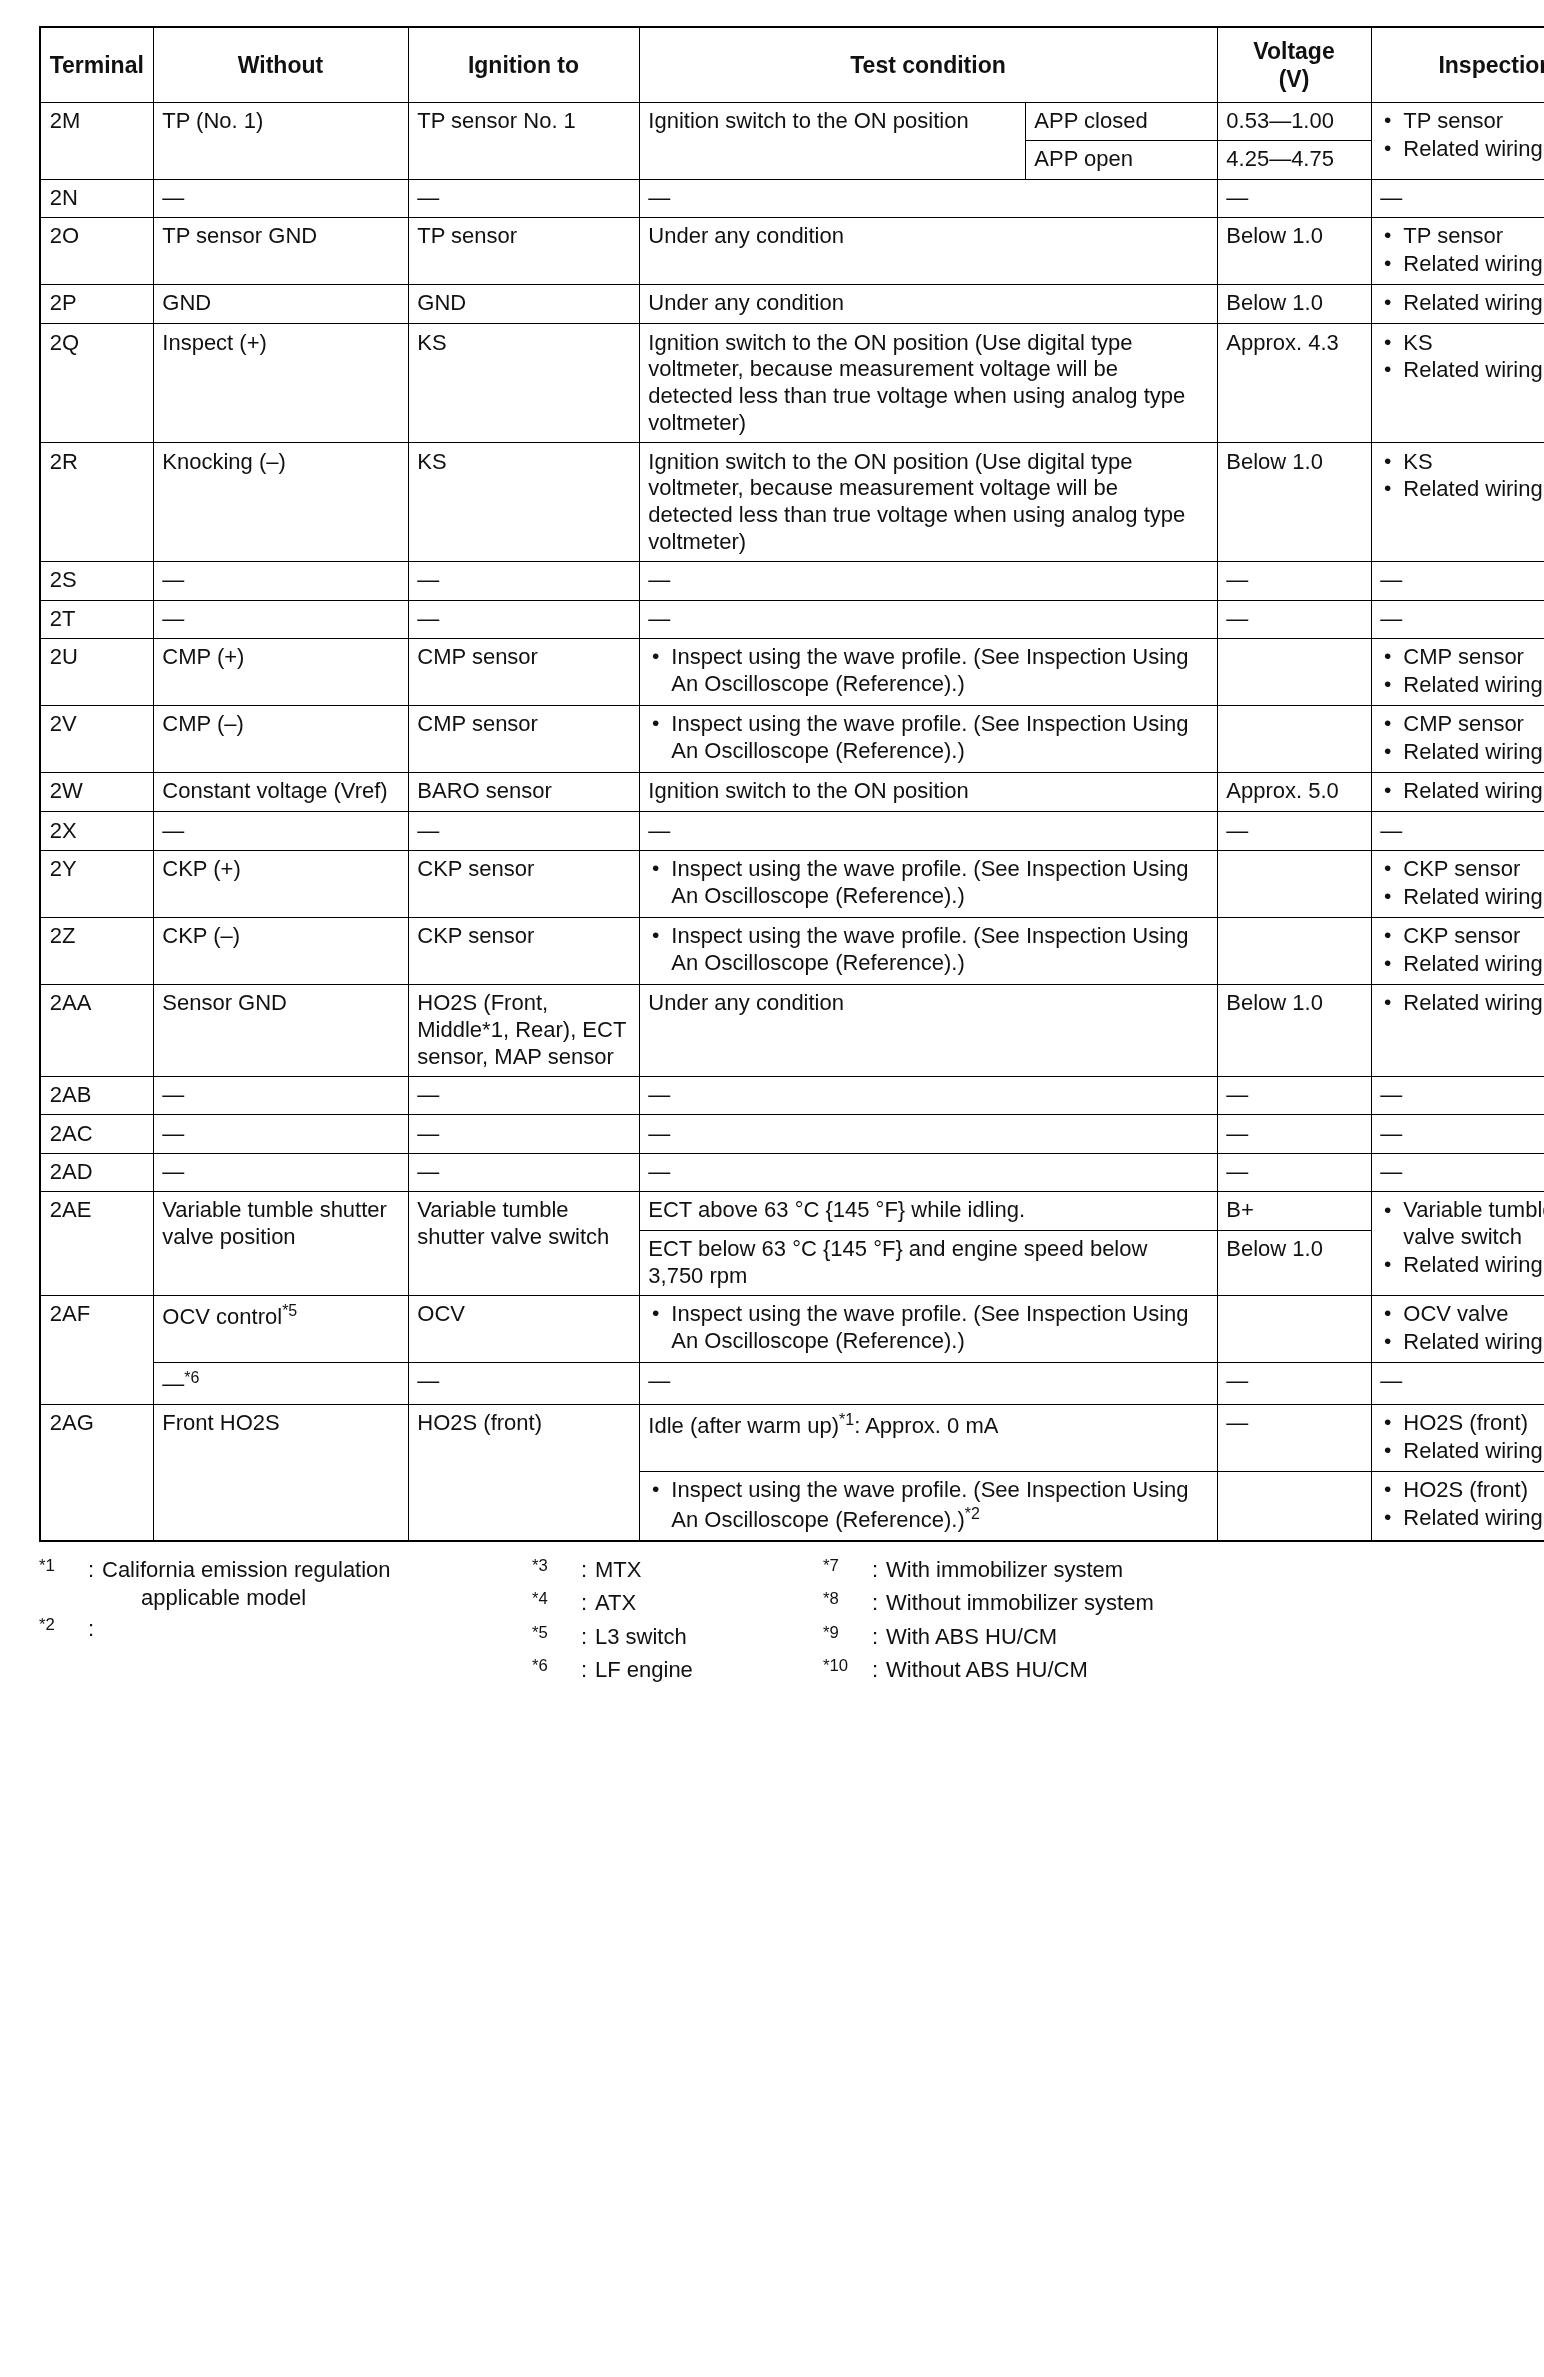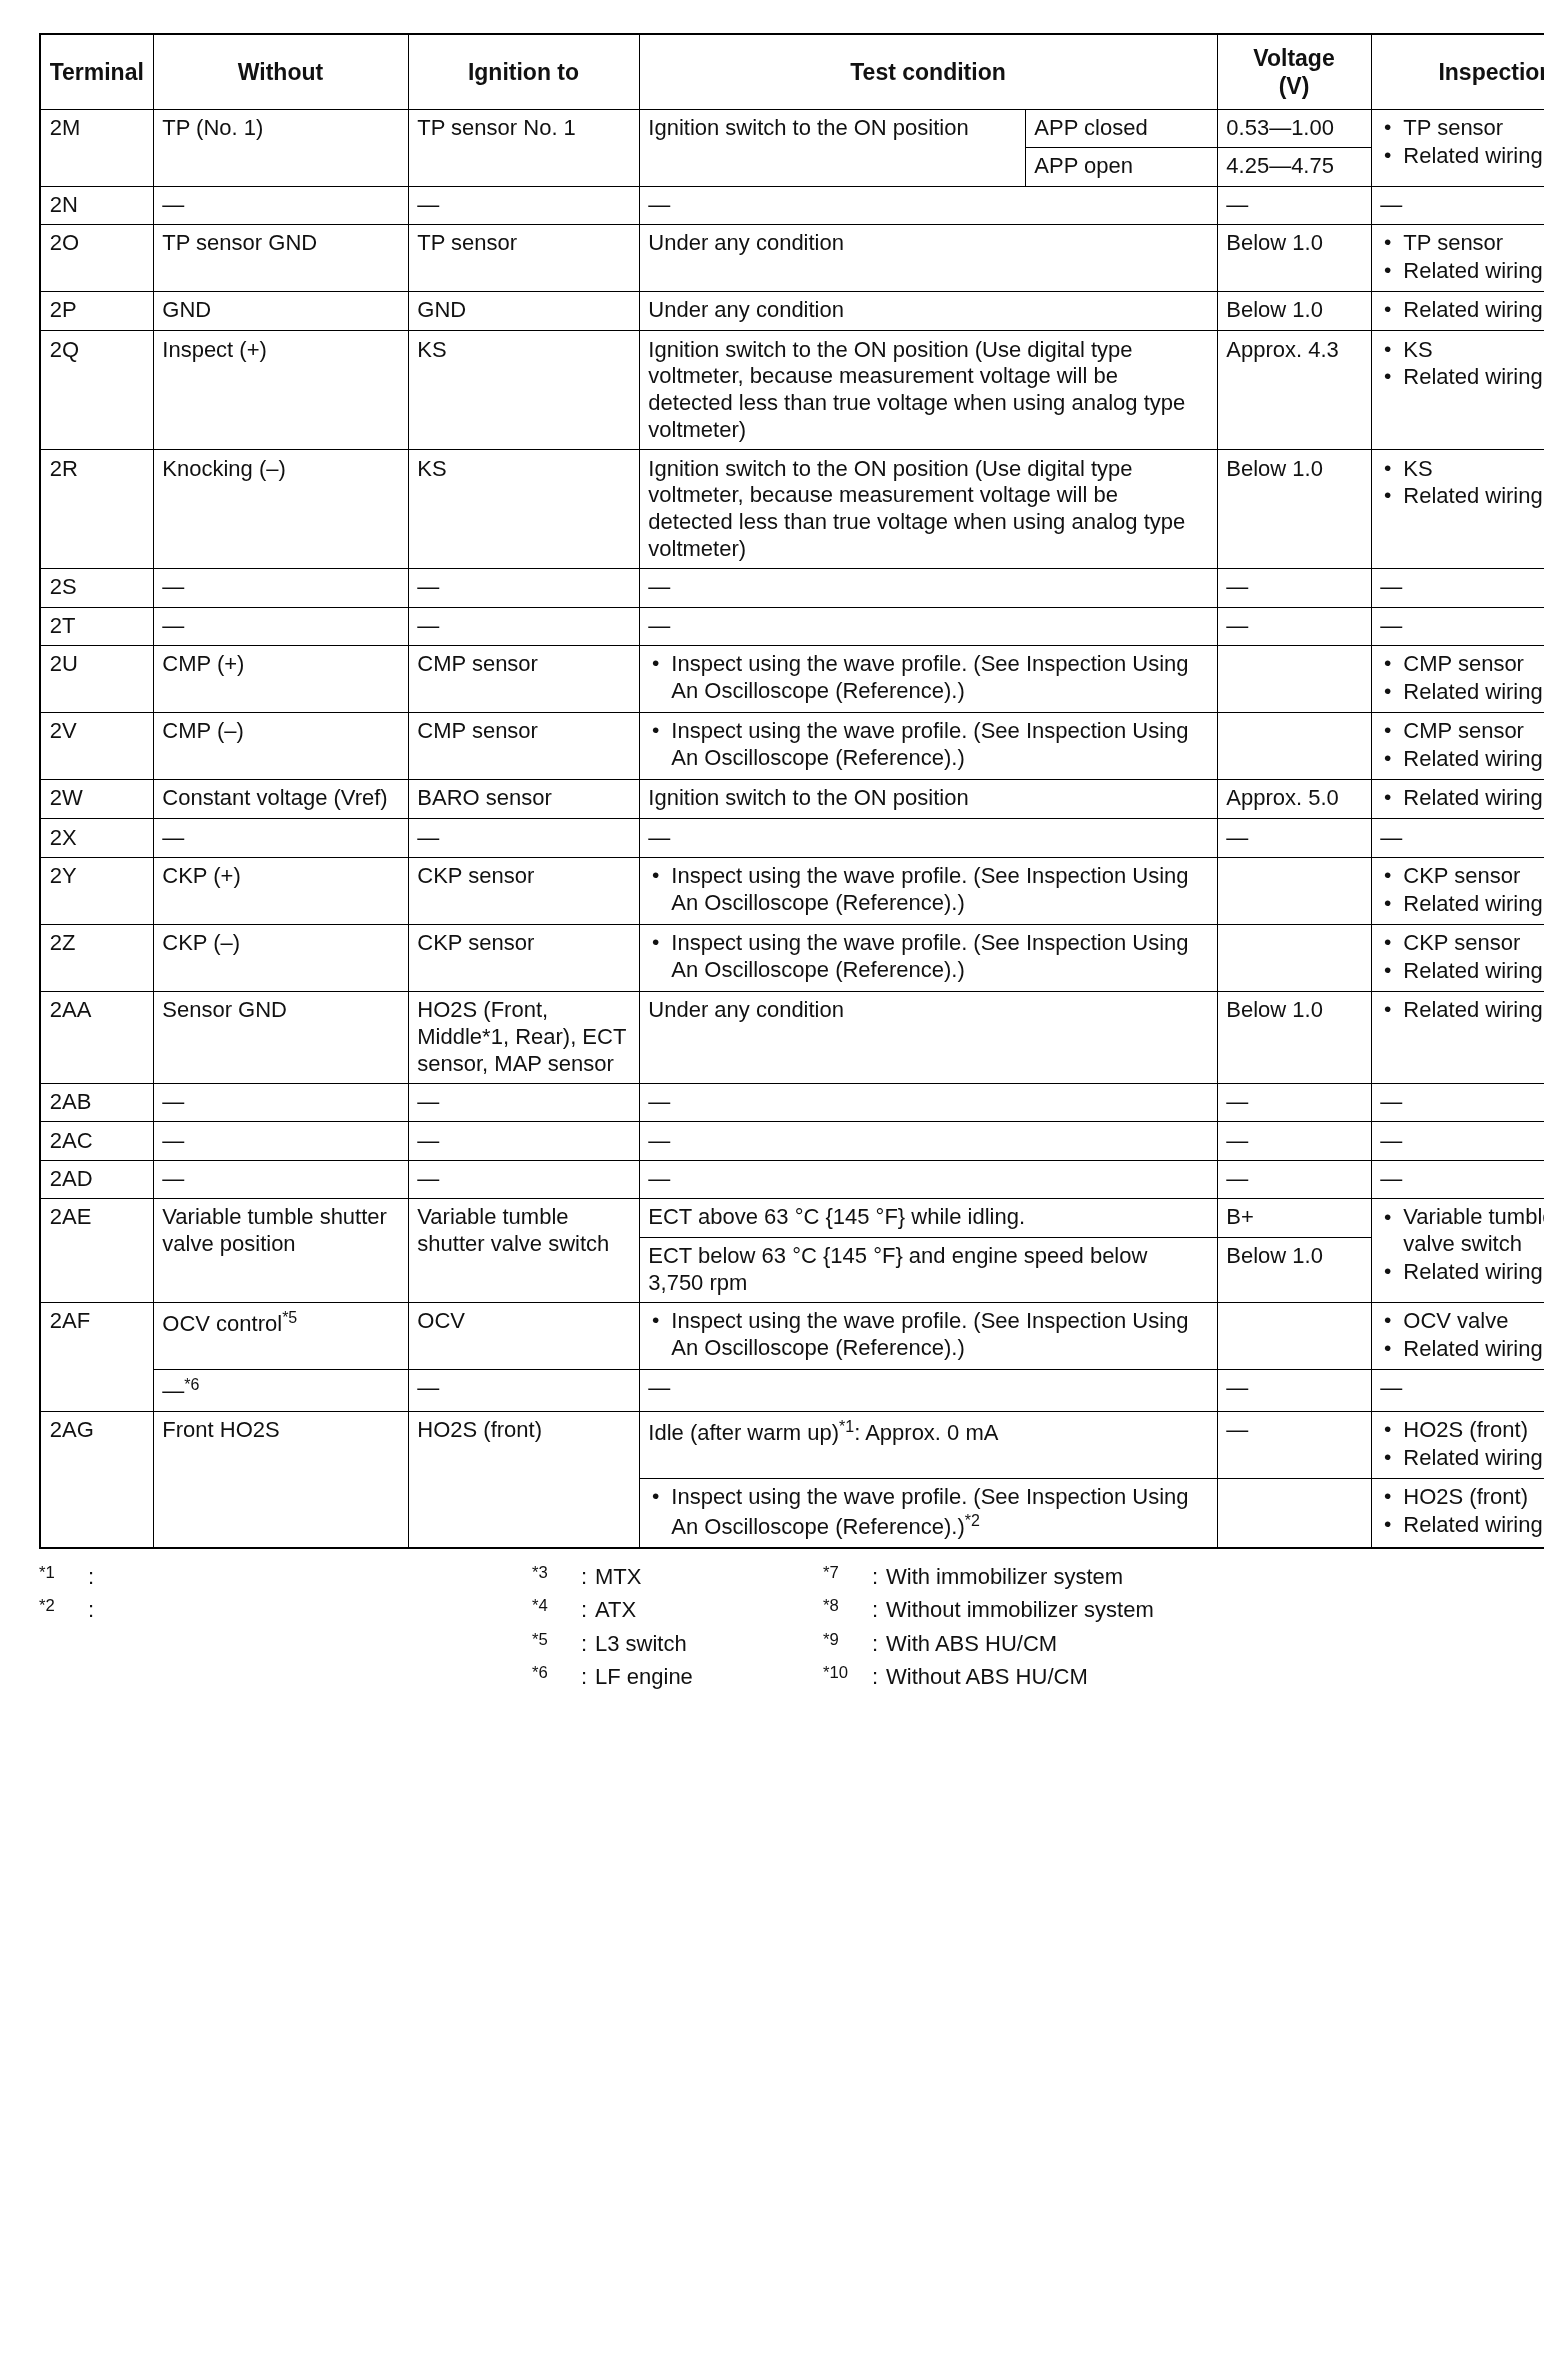--- a/index.html
+++ b/index.html
@@ -6,21 +6,21 @@
   body{
     width:1544px;
     font-family:"Liberation Sans", sans-serif;
     color:#111;
     -webkit-font-smoothing:none;
   }
   .page{
     position:relative;
     width:1420px;
     min-height:2377px;
-    padding:33px 39px 0 39px;
+    padding:26px 39px 0 39px;
     box-sizing:border-box;
     border-radius:27px;
   }
   table.spec{
     width:1462px;
     border-collapse:collapse;
     table-layout:fixed;
     border:2.6px solid #000;
   }
   table.spec td,table.spec th{
@@ -509,20 +509,21 @@
 
     </tbody>
   </table>
 
   <div class="footnotes">
 
     <div class="fncol c1">
       <div class="fnrow">
         <div class="fnmark"><span class="st">*</span><span class="st">1</span></div>
         <div class="fnsep">:</div>
+        <div class="fntext">California emission regulation<span class="ind">applicable model</span></div>
       </div>
       <div class="fnrow">
         <div class="fnmark"><span class="st">*</span><span class="st">2</span></div>
         <div class="fnsep">:</div>
       </div>
     </div>
 
     <div class="fncol c2">
       <div class="fnrow">
         <div class="fnmark"><span class="st">*</span><span class="st">3</span></div>

